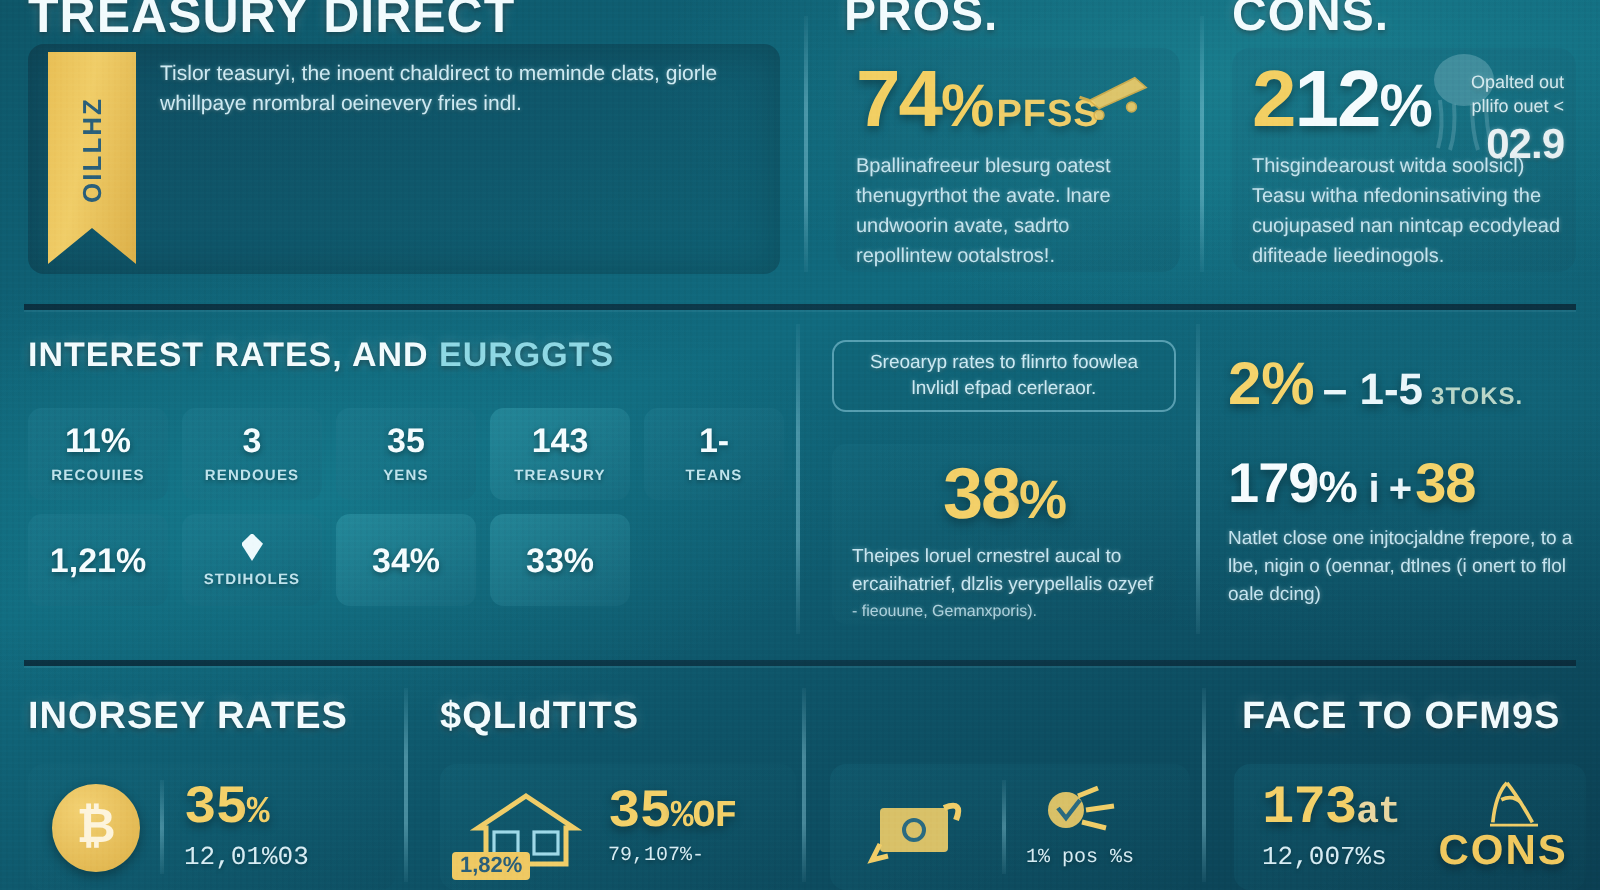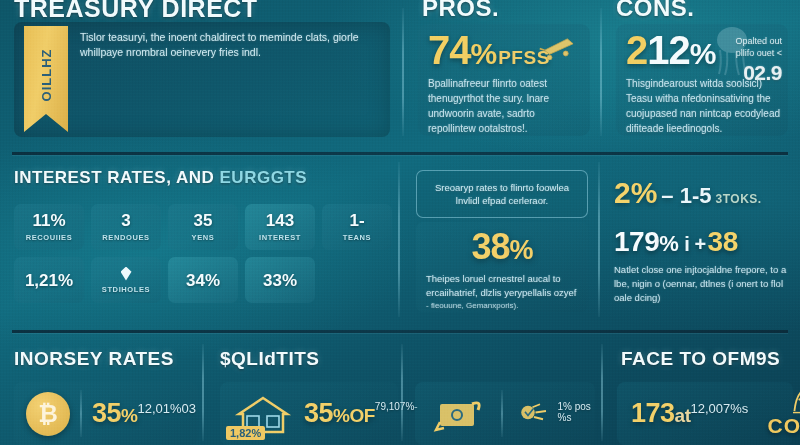--- a/index.html
+++ b/index.html
@@ -247,21 +247,21 @@
     background: #eef9fc;
     clip-path: polygon(50% 0, 100% 38%, 50% 100%, 0 38%);
   }
 
   .mid-col2 { position: absolute; left: 404px; top: 6px; width: 198px; height: 152px; }
   .mid-col3 { position: absolute; left: 602px; top: 6px; width: 198px; height: 152px; }
 
   .note-box {
     position: absolute;
     left: 12px; top: 6px;
-    width: 172px; height: 48px;
+    width: 172px; height: 36px;
     border-radius: 7px;
     border: 1px solid rgba(160,220,235,0.50);
     background: rgba(18,92,112,0.18);
     display: flex;
     align-items: center;
     justify-content: center;
     text-align: center;
     padding: 0 9px;
   }
   .note-box span {
@@ -382,21 +382,21 @@
     box-shadow: 0 2px 6px rgba(0,0,0,0.32);
     display: flex; align-items: center; justify-content: center;
     flex: none;
   }
   .coin span {
     font-size: 24px;
     font-weight: bold;
     color: #fdf4dc;
     line-height: 1;
   }
-  .bot-figs { display: flex; justify-content: space-between; }
+  .bot-figs { display: flex; flex-direction: column; justify-content: space-between; font-family: Liberation Mono, monospace; }
   .bot-figs .main {
     font-size: 27px;
     font-weight: bold;
     color: #f3d069;
     letter-spacing: -0.5px;
     text-shadow: 0 2px 5px rgba(0,0,0,0.35);
     filter: blur(0.3px);
     line-height: 1.05;
   }
   .bot-figs .main .pct { font-size: 19px; }
@@ -461,21 +461,21 @@
           <span>74</span><span class="pct">%</span><span class="suffix">PFSS</span>
         </div>
         <svg class="cart-icon" viewBox="0 0 48 32">
           <g fill="#eecd6a" stroke="#d8b04c" stroke-width="1">
             <path d="M10 20 L38 6 L45 12 L16 25 Z"></path>
             <path d="M4 18 L10 20" stroke-width="2"></path>
             <circle cx="16" cy="29" r="3"></circle>
             <circle cx="36" cy="24" r="3"></circle>
           </g>
         </svg>
-        <div class="pc-sub blurtext">Bpallinafreeur flinrto oatest thenugyrthot the sury. lnare undwoorin avate, sadrto repollintew ootalstros!.</div>
+        <div class="pc-sub blurtext">Bpallinafreeur blesurg oatest thenugyrthot the avate. lnare undwoorin avate, sadrto repollintew ootalstros!.</div>
       </div>
       <div class="vdiv" style="right:0;"></div>
     </div>
 
     <div class="col-cons">
       <div class="hdr hdr-cons">CONS.</div>
       <div class="pc-card">
         <svg class="jelly-icon" viewBox="0 0 44 52">
           <ellipse cx="22" cy="16" rx="15" ry="13" fill="#cfeef6" opacity="0.55"></ellipse>
           <path d="M10 26 Q12 40 9 50 M17 28 Q18 42 15 51 M26 28 Q26 42 29 51 M33 26 Q33 40 36 50" stroke="#cfeef6" stroke-width="2" fill="none" opacity="0.45"></path>
@@ -510,21 +510,21 @@
       <div class="stat-box">
         <div class="stat-val">3</div>
         <div class="stat-lbl">RENDOUES</div>
       </div>
       <div class="stat-box">
         <div class="stat-val">35</div>
         <div class="stat-lbl">YENS</div>
       </div>
       <div class="stat-box bright">
         <div class="stat-val">143</div>
-        <div class="stat-lbl">INTEREST</div>
+        <div class="stat-lbl">TREASURY</div>
       </div>
 
       <div class="stat-box">
         <div class="stat-val">1-</div>
         <div class="stat-lbl">TEANS</div>
       </div>
       <div class="stat-box">
         <div class="stat-val">1,21%</div>
       </div>
       <div class="stat-box">

